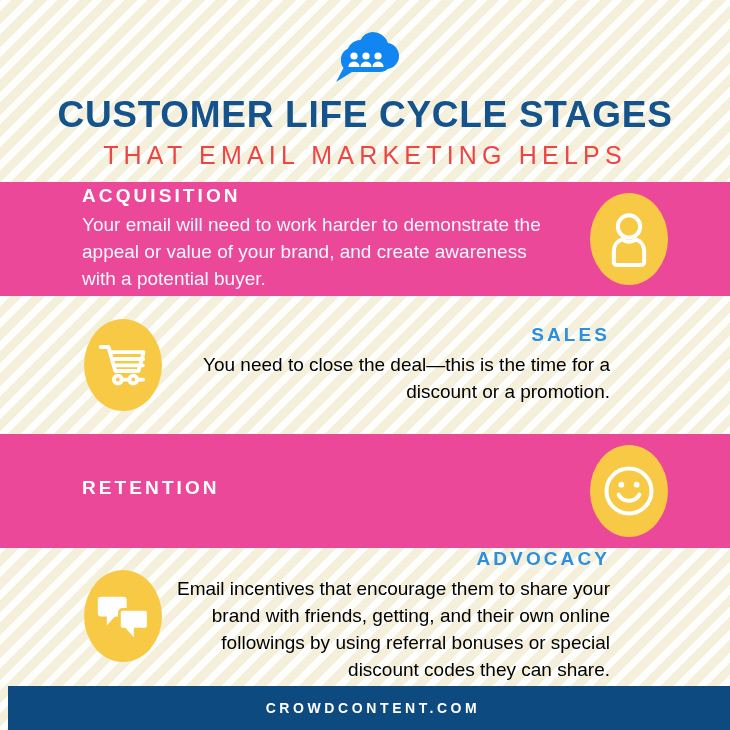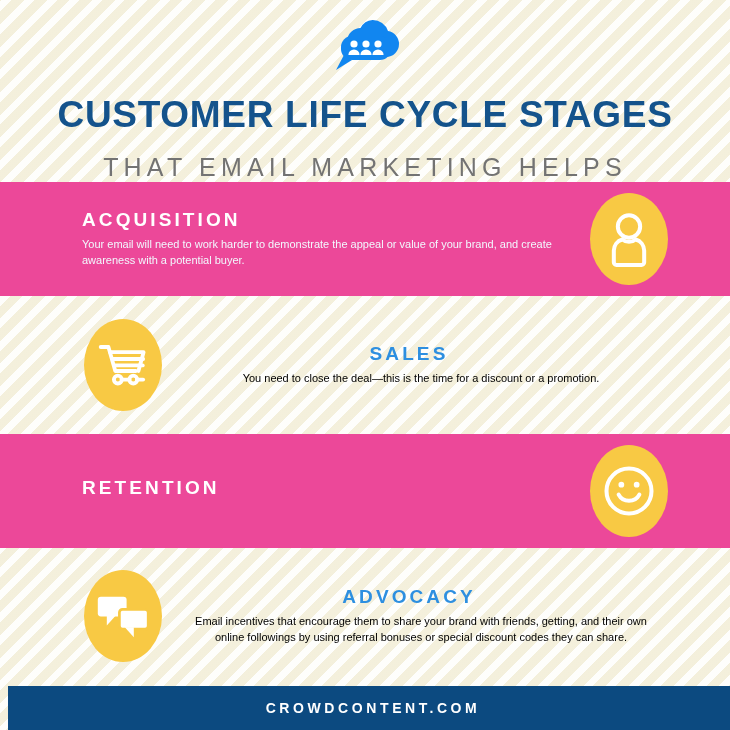--- a/index.html
+++ b/index.html
@@ -19,41 +19,41 @@
       rgba(238,233,210,0.55) 16px
     );
   }
 
   
   .header {
     height:182px;
     display:flex;
     flex-direction:column;
     align-items:center;
-    justify-content:space-between;
+    justify-content:center;
     padding-top:18px;
     position:relative;
     z-index:2;
   }
   .logo-icon { width:92px; height:60px; display:block; }
   .title-main {
     font-size:37px;
     font-weight:bold;
     letter-spacing:0.7px;
     color:#14538c;
     margin-top:6px;
     text-align:center;
     line-height:1.05;
     white-space:nowrap;
   }
   .title-sub {
     font-size:25px;
     font-weight:normal;
     letter-spacing:5.2px;
-    color:#737373;
+    color:#ef4444;
     margin-top:7px;
     text-align:center;
     white-space:nowrap;
   }
 
   
   .section {
     display:flex;
     align-items:center;
     position:relative;
@@ -75,36 +75,36 @@
   .gap { height:8px; position:relative; z-index:2; }
   .gap-1 { height:7px; }
   .gap-2 { height:7px; }
   .gap-3 { height:6px; }
 
   .sec-body {
     flex:1;
     padding:0 0 0 82px;
   }
   .sec-body.right-align {
-    text-align:center;
-    padding:0 74px 0 0;
+    text-align:right;
+    padding:0 120px 0 0;
   }
 
   .sec-heading {
     font-size:19px;
     font-weight:bold;
     letter-spacing:3.1px;
     line-height:1.2;
     margin-bottom:5px;
   }
   .blue .sec-heading { color:#ffffff; }
   .cream .sec-heading { color:#2d8fe0; }
 
   .sec-text {
-    font-size:11px;
+    font-size:19px;
     line-height:1.42;
     max-width:470px;
   }
   .blue .sec-text { color:#f2f8fe; }
   .cream .sec-text { color:#000000; margin-left:auto; }
 
   
   .badge {
     width:78px; height:92px;
     border-radius:50%;

